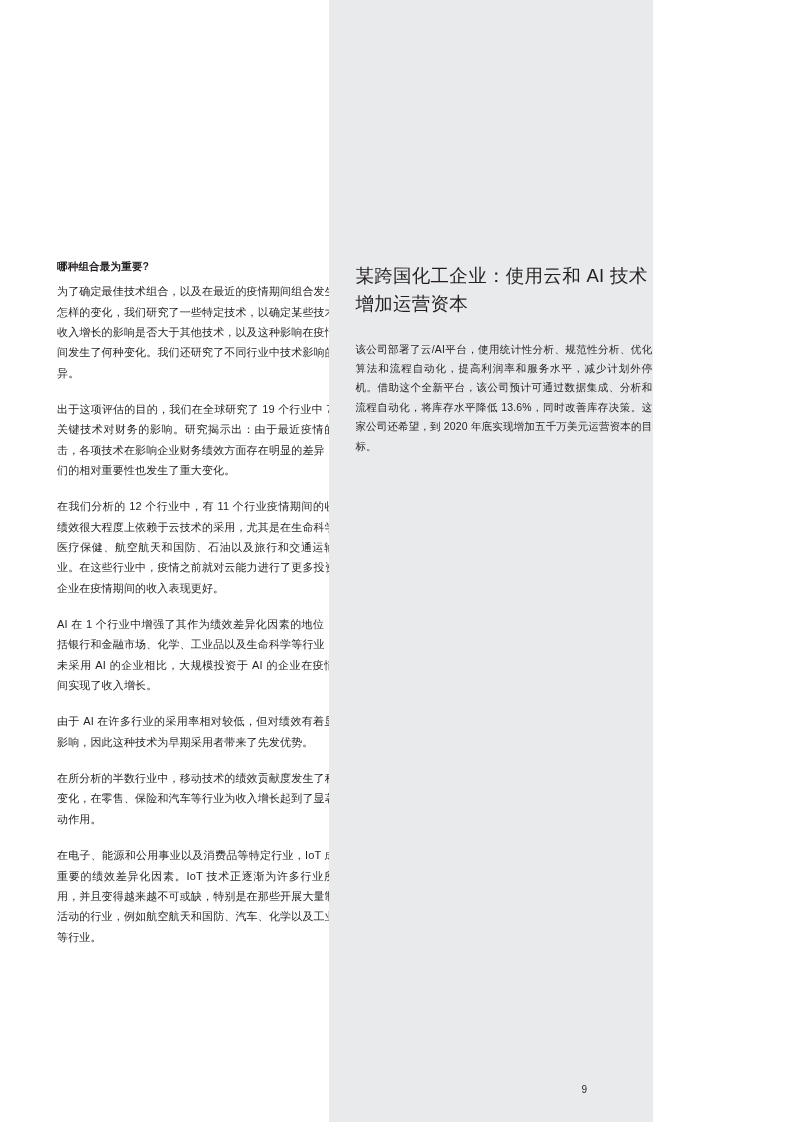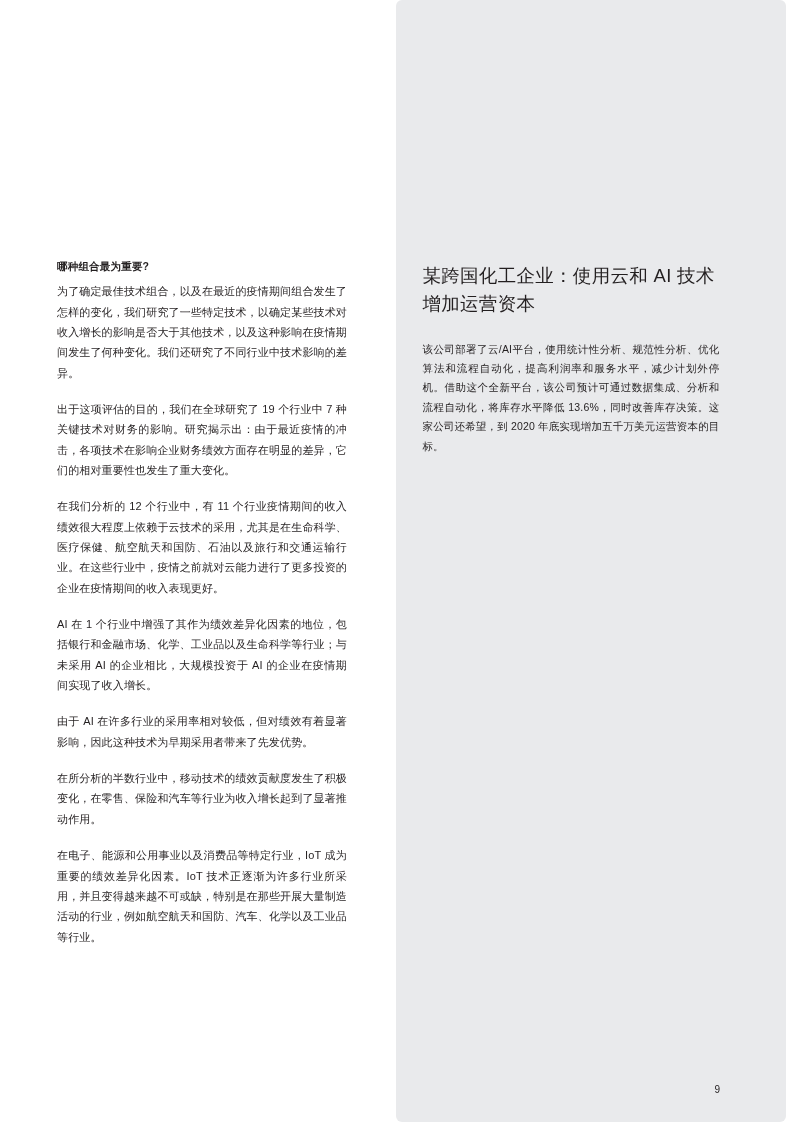--- a/index.html
+++ b/index.html
@@ -10,40 +10,39 @@
   body {
     width: 793px;
     height: 1122px;
     font-family: "Liberation Sans", sans-serif;
     position: relative;
     overflow: hidden;
   }
   .page {
     position: absolute;
     left: 0; top: 0;
-    width: 786px;
+    width: 653px;
     height: 1122px;
     background: #ffffff;
     display: flex;
     flex-direction: row;
   }
   .col-left {
     width: 400px;
     height: 1122px;
     background: #ffffff;
     position: relative;
     box-sizing: border-box;
   }
   .col-right {
     width: 393px;
     height: 1122px;
     background: #e9eaec;
     position: relative;
     box-sizing: border-box;
-    border-radius: 6px;
   }
 
   
   .left-body {
     position: absolute;
     left: 57px;
     top: 258px;
     width: 290px;
     color: #231f20;
   }

